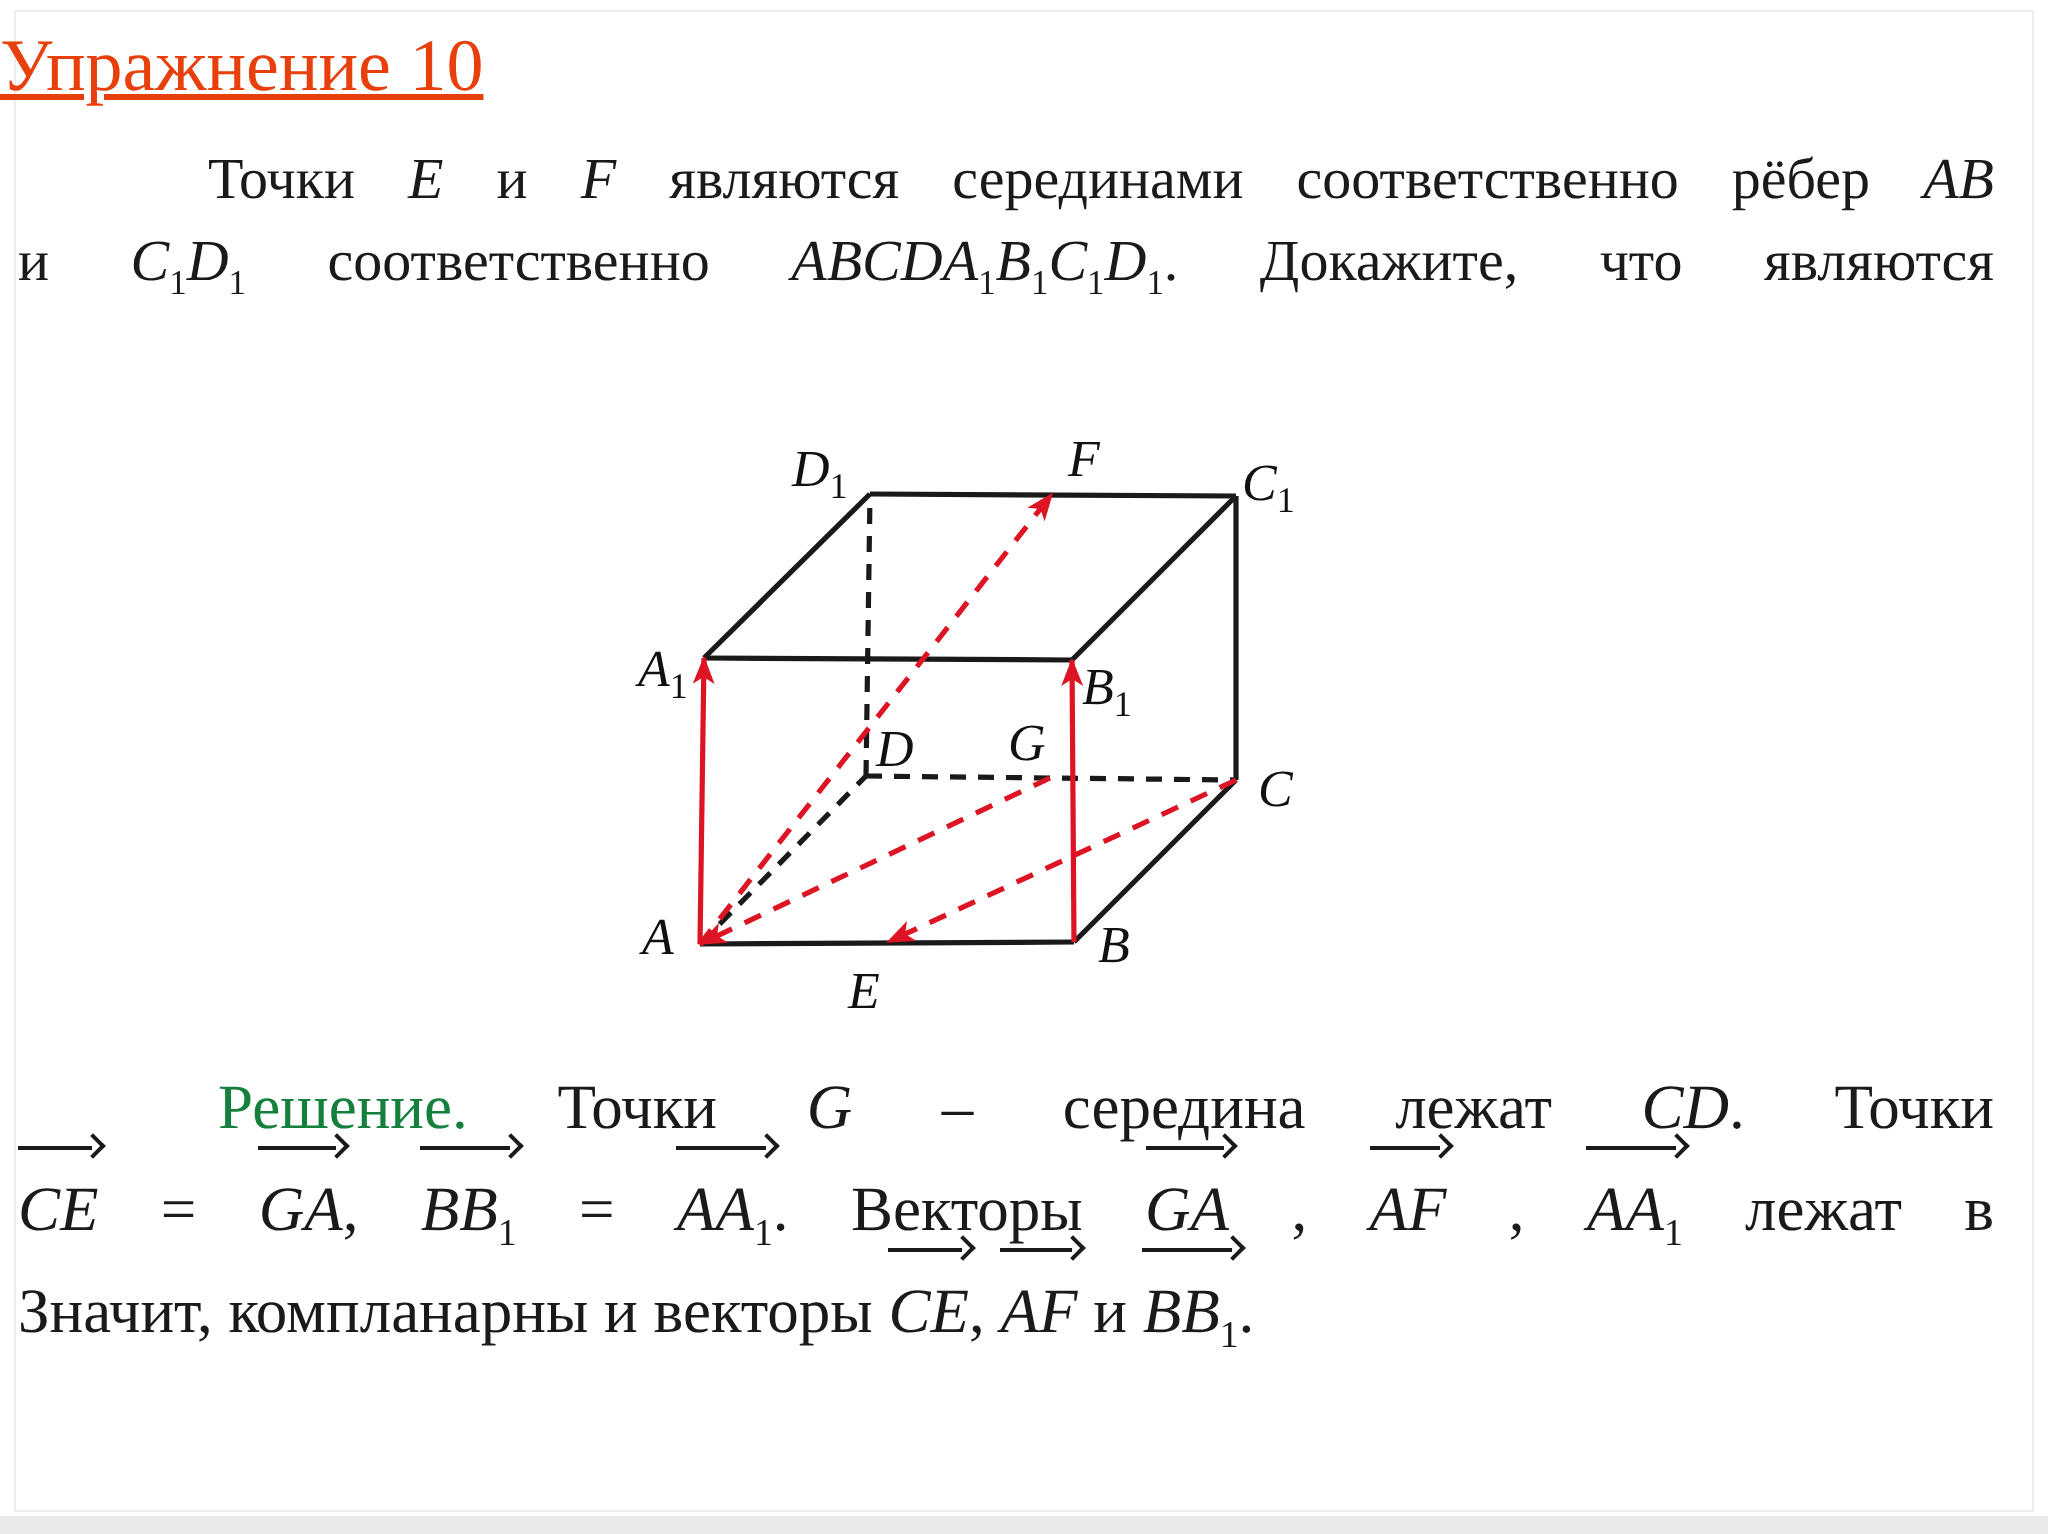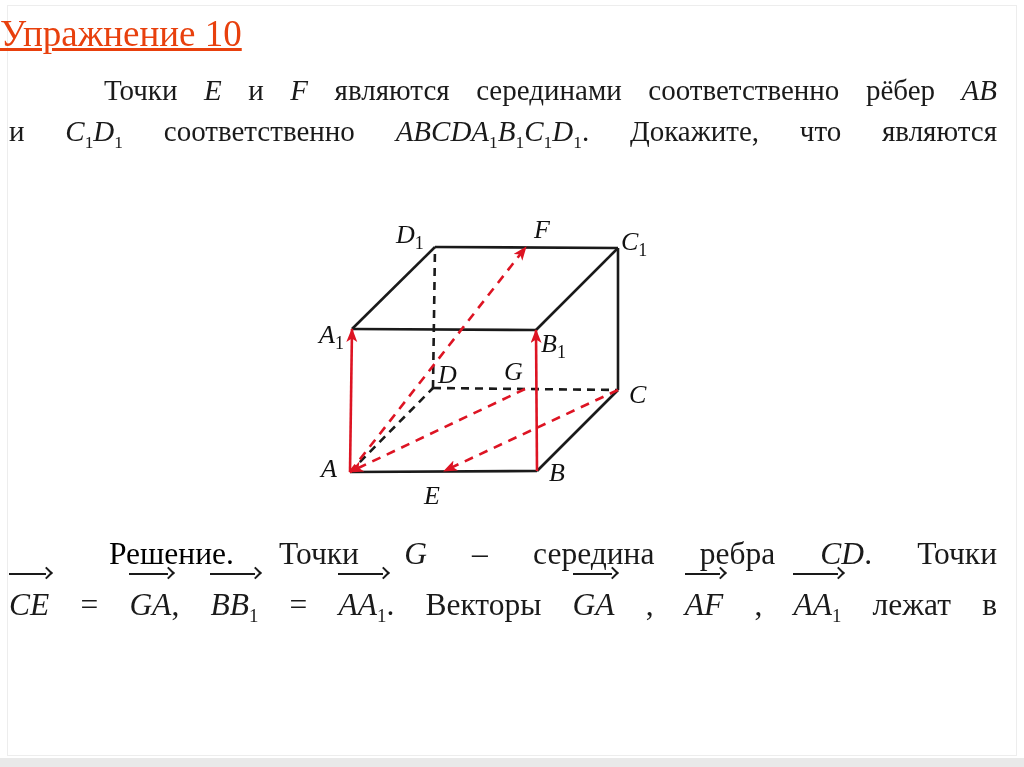--- a/index.html
+++ b/index.html
@@ -17,21 +17,21 @@
   .para{position:absolute;left:9px;width:988px;}
   .problem{top:70px;font-size:29px;line-height:41px;}
   .problem .line{height:41px;}
   .solution{top:528px;font-size:31.5px;line-height:51px;}
   .solution .line{height:51px;}
   .indent1{text-indent:95px;}
   .indent2{text-indent:100px;}
   .j{text-align:justify;}
   .j::after{content:"";display:inline-block;width:100%;height:0;}
   .it{font-style:italic;}
-  .red{color:#000000;}
+  .red{color:#15803d;}
   sub{font-size:60%;font-style:normal;line-height:0;}
   .vec{position:relative;display:inline-block;font-style:italic;}
   .vec::before{
     content:"";position:absolute;left:0;right:3px;top:-0.20em;
     border-top:2px solid #1a1a1a;
   }
   .vec::after{
     content:"";position:absolute;right:-2px;top:-0.20em;width:7px;height:7px;
     border-top:2px solid #1a1a1a;border-right:2px solid #1a1a1a;
     transform:translateY(-50%) rotate(45deg);
@@ -84,17 +84,18 @@
     <text x="541" y="352">B<tspan class="s" dy="6">1</tspan></text>
     <text x="438" y="383">D</text>
     <text x="504" y="380">G</text>
     <text x="629" y="403">C</text>
     <text x="321" y="477">A</text>
     <text x="549" y="481">B</text>
     <text x="424" y="504">E</text>
   </svg>
 
 <div class="para solution">
-  <div class="line j indent2"><span class="red">Решение.</span><span> Точки </span><span class="it">G</span><span> – середина ребра </span><span class="it">CD</span><span>. Точки</span></div>
+  <div class="line j indent2"><span class="red">Решение.</span><span> Точки </span><span class="it">G</span><span> – середина лежат </span><span class="it">CD</span><span>. Точки</span></div>
   <div class="line j"><span class="vec"><span class="it">CE</span></span><span> = </span><span class="vec"><span class="it">GA</span></span><span>, </span><span class="vec"><span class="it">BB</span><sub>1</sub></span><span> = </span><span class="vec"><span class="it">AA</span><sub>1</sub></span><span>. Векторы </span><span class="vec"><span class="it">GA</span></span><span> , </span><span class="vec"><span class="it">AF</span></span><span> , </span><span class="vec"><span class="it">AA</span><sub>1</sub></span><span> лежат в</span></div>
+  <div class="line"><span>Значит, компланарны и векторы </span><span class="vec"><span class="it">CE</span></span><span>, </span><span class="vec"><span class="it">AF</span></span><span> и </span><span class="vec"><span class="it">BB</span><sub>1</sub></span><span>.</span></div>
 </div>
 
 <div class="bottom-bar"></div>
 
 </body></html>

